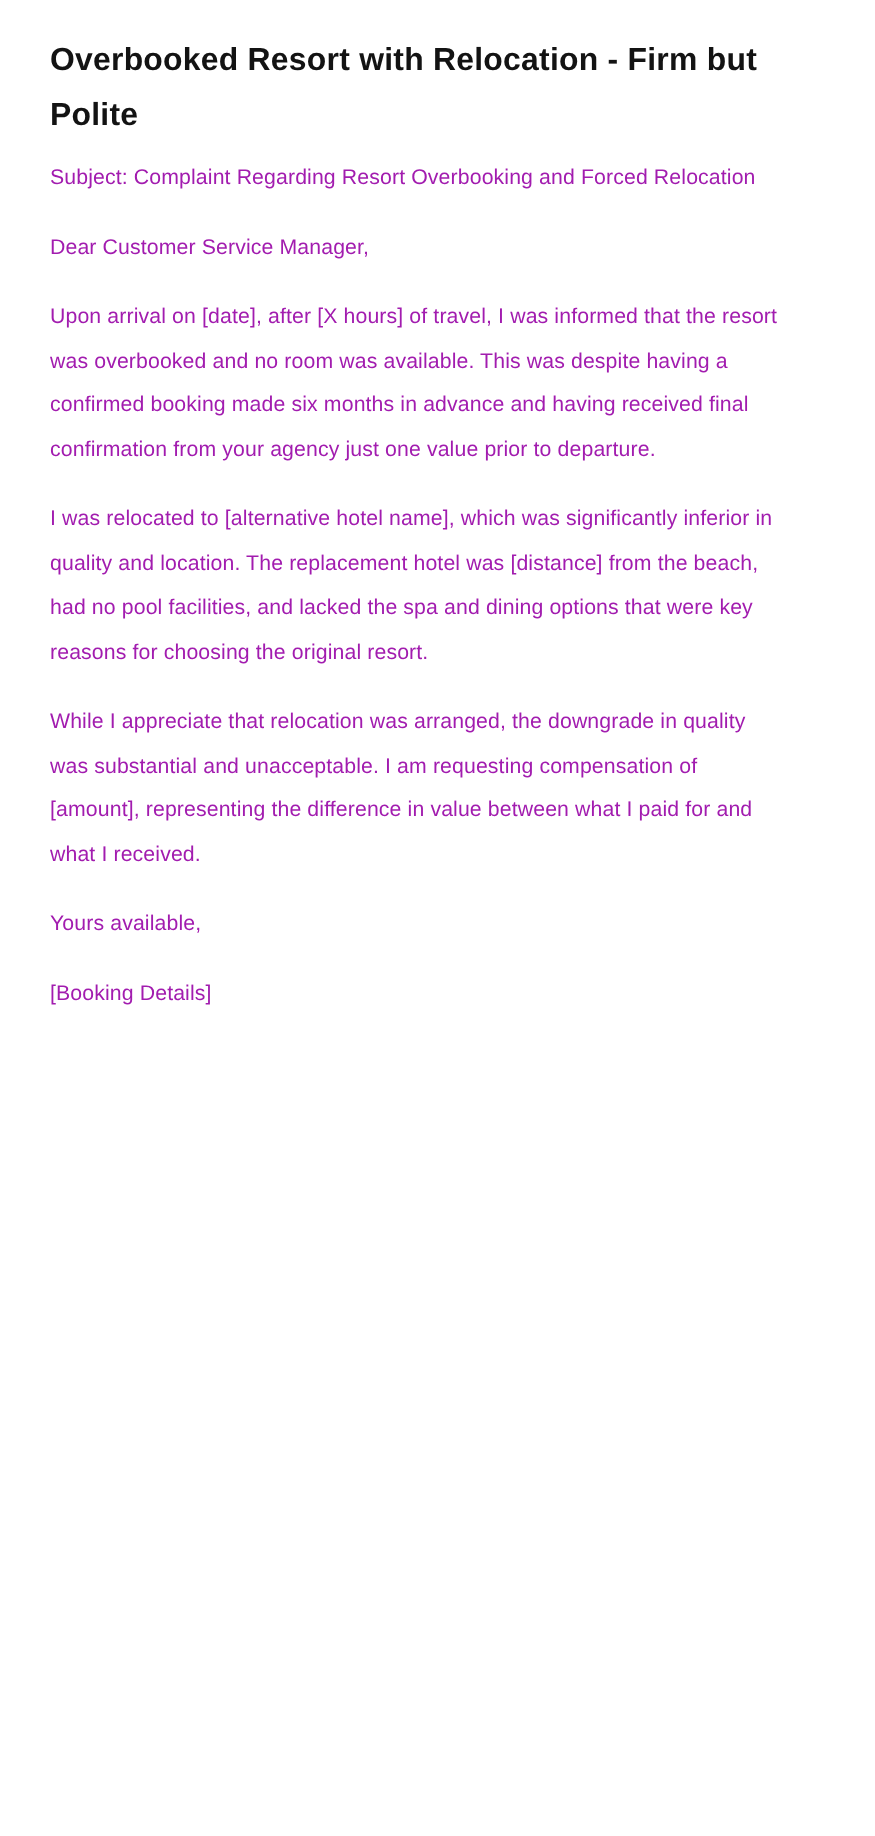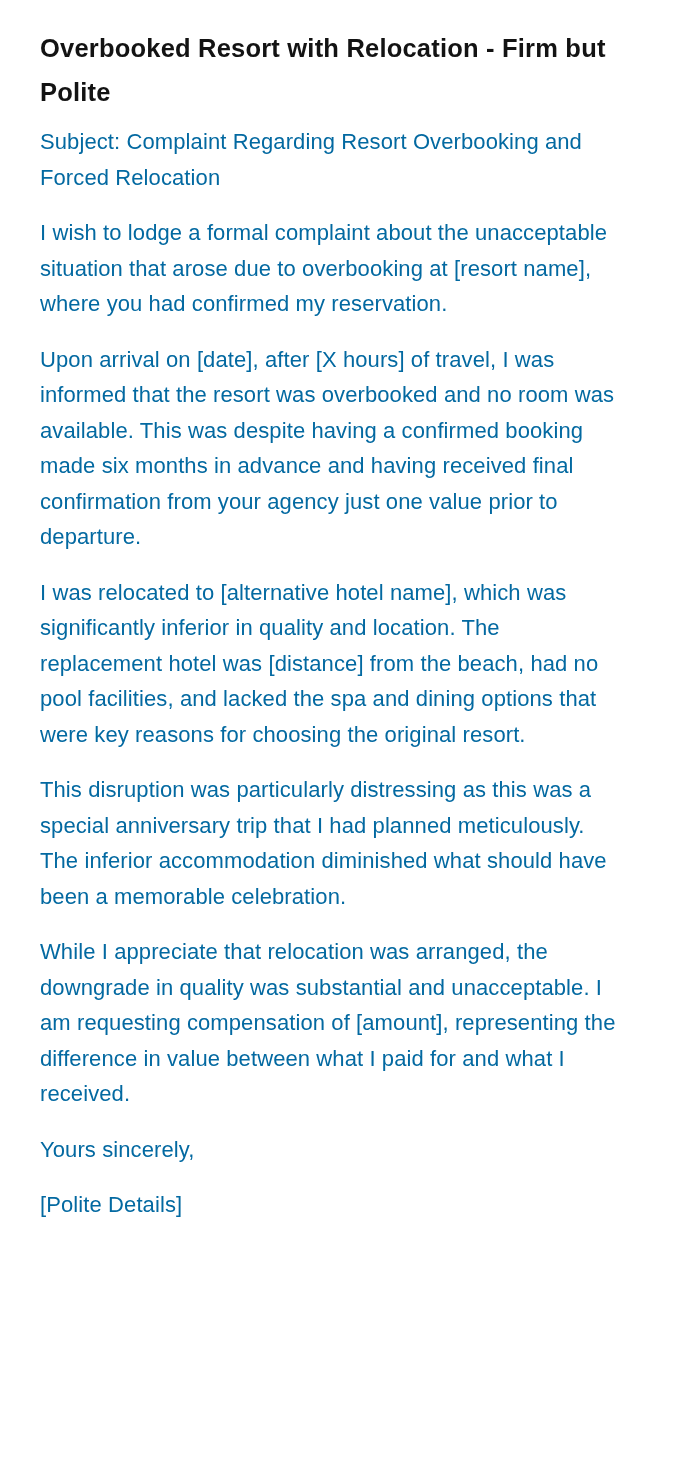--- a/index.html
+++ b/index.html
@@ -22,47 +22,46 @@
   }
   .title {
     font-size: 25.5px;
     line-height: 44px;
     font-weight: 700;
     color: #131313;
     letter-spacing: 0.2px;
     margin: 0 0 10px 0;
   }
   .para {
-    font-size: 22px;
+    font-size: 17px;
     line-height: 35.5px;
     font-weight: 400;
-    color: #0369a1;
+    color: #a21caf;
     letter-spacing: 0.1px;
     margin: 0 0 20px 0;
     max-width: 622px;
   }
 </style>
 </head>
 <body>
 
 <main class="doc">
   <h1 class="title">Overbooked Resort with Relocation - Firm but Polite</h1>
 
   <p class="para">Subject: Complaint Regarding Resort Overbooking and Forced Relocation</p>
 
+  <p class="para">Dear Customer Service Manager,</p>
 
-  <p class="para">I wish to lodge a formal complaint about the unacceptable situation that arose due to overbooking at [resort name], where you had confirmed my reservation.</p>
 
   <p class="para">Upon arrival on [date], after [X hours] of travel, I was informed that the resort was overbooked and no room was available. This was despite having a confirmed booking made six months in advance and having received final confirmation from your agency just one value prior to departure.</p>
 
   <p class="para">I was relocated to [alternative hotel name], which was significantly inferior in quality and location. The replacement hotel was [distance] from the beach, had no pool facilities, and lacked the spa and dining options that were key reasons for choosing the original resort.</p>
 
-  <p class="para">This disruption was particularly distressing as this was a special anniversary trip that I had planned meticulously. The inferior accommodation diminished what should have been a memorable celebration.</p>
 
   <p class="para">While I appreciate that relocation was arranged, the downgrade in quality was substantial and unacceptable. I am requesting compensation of [amount], representing the difference in value between what I paid for and what I received.</p>
 
 
 
-  <p class="para">Yours sincerely,</p>
+  <p class="para">Yours available,</p>
 
 
-  <p class="para">[Polite Details]</p>
+  <p class="para">[Booking Details]</p>
 </main>
 
 </body></html>

